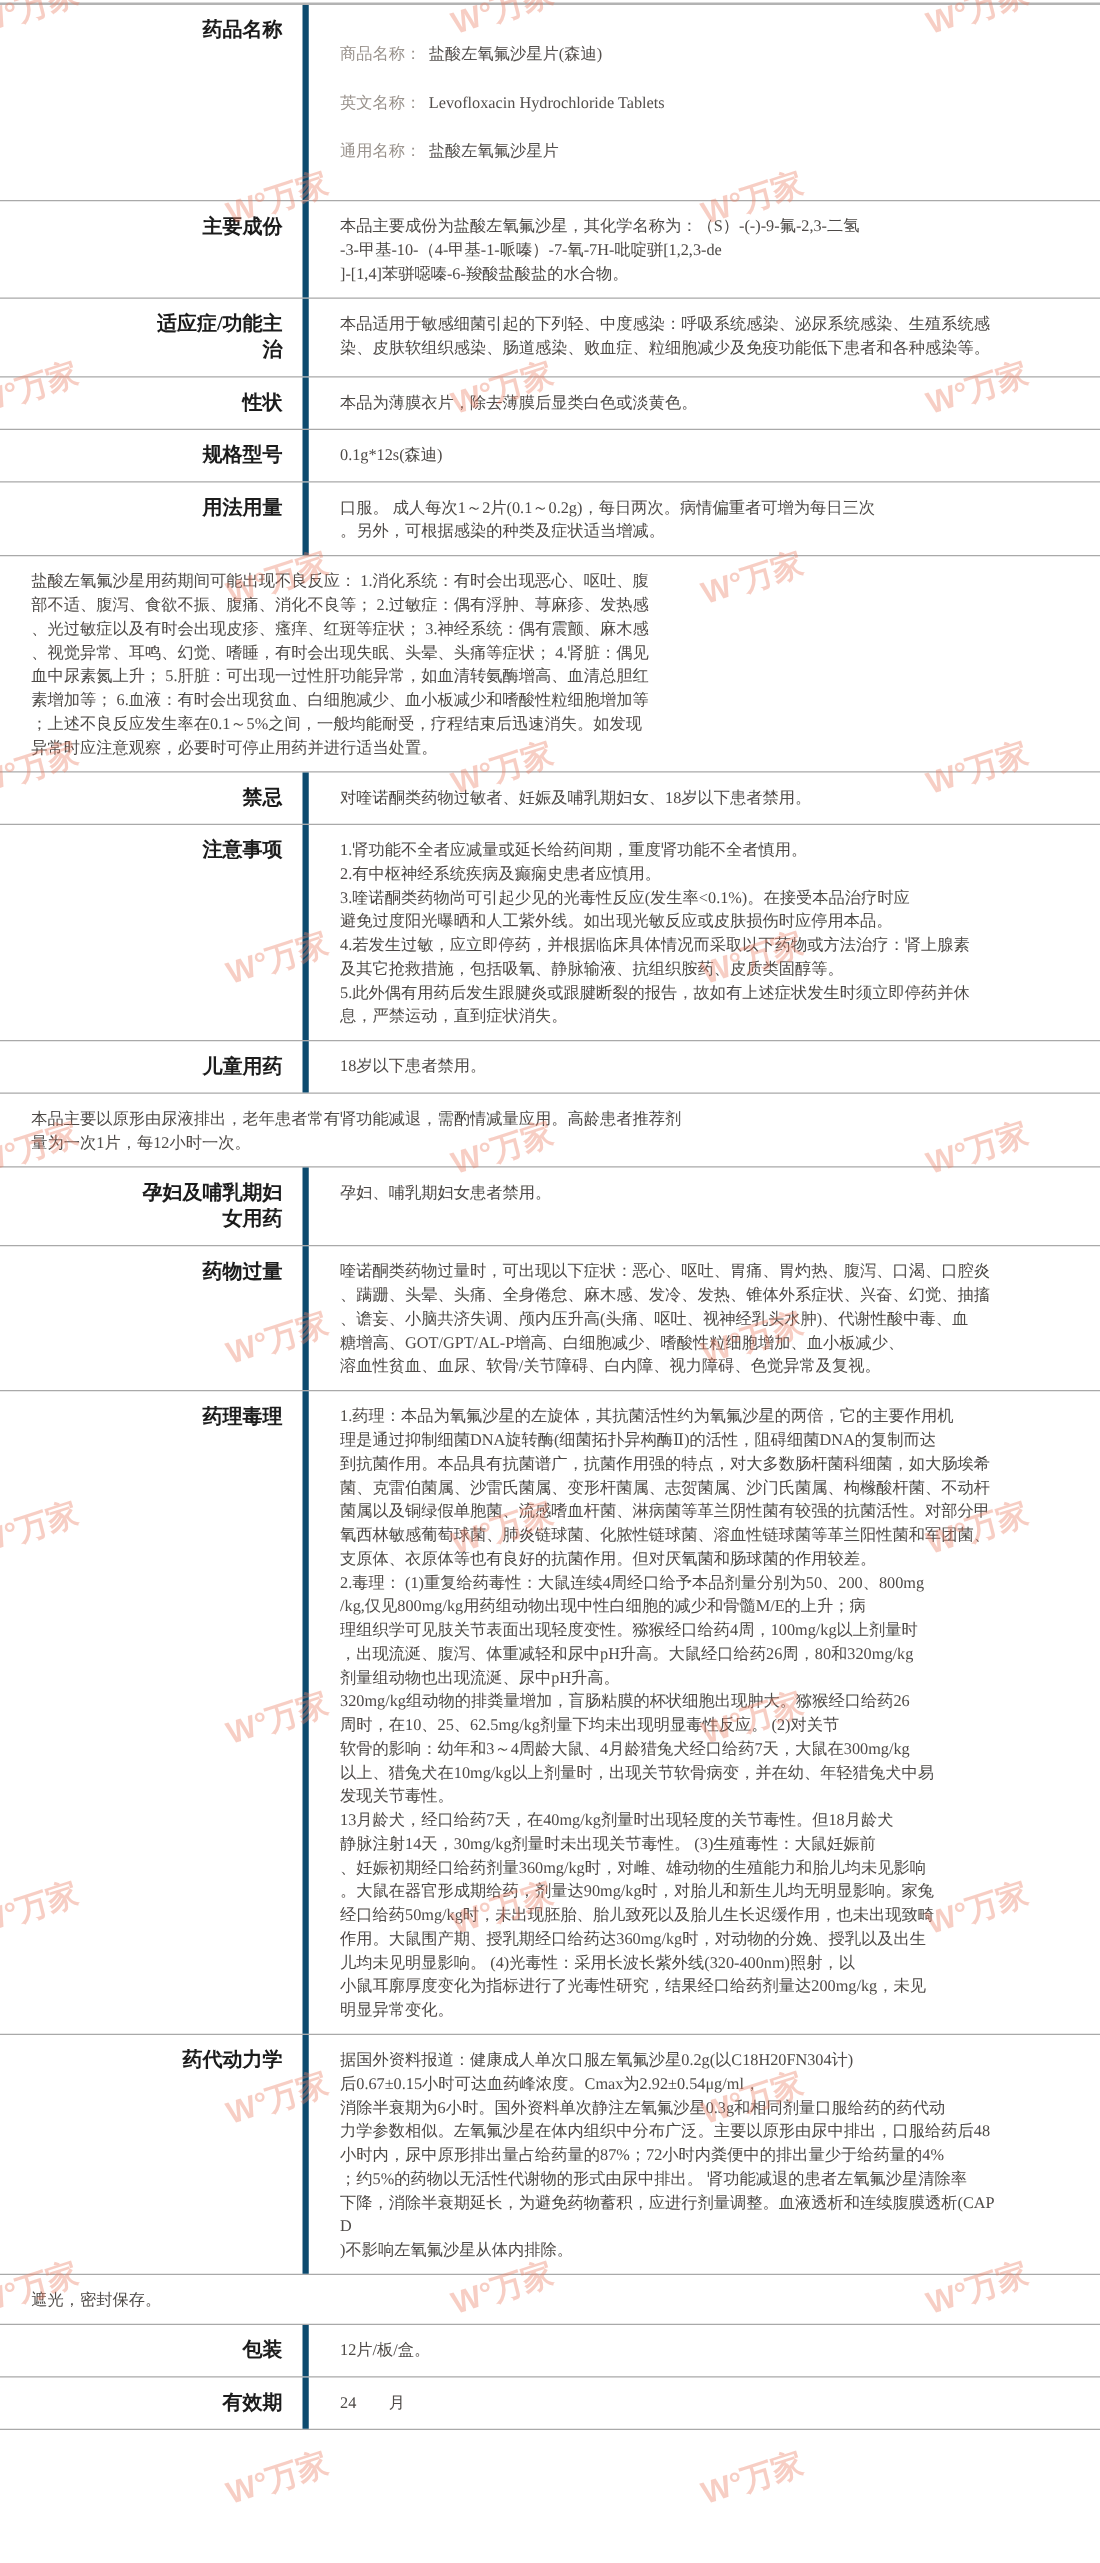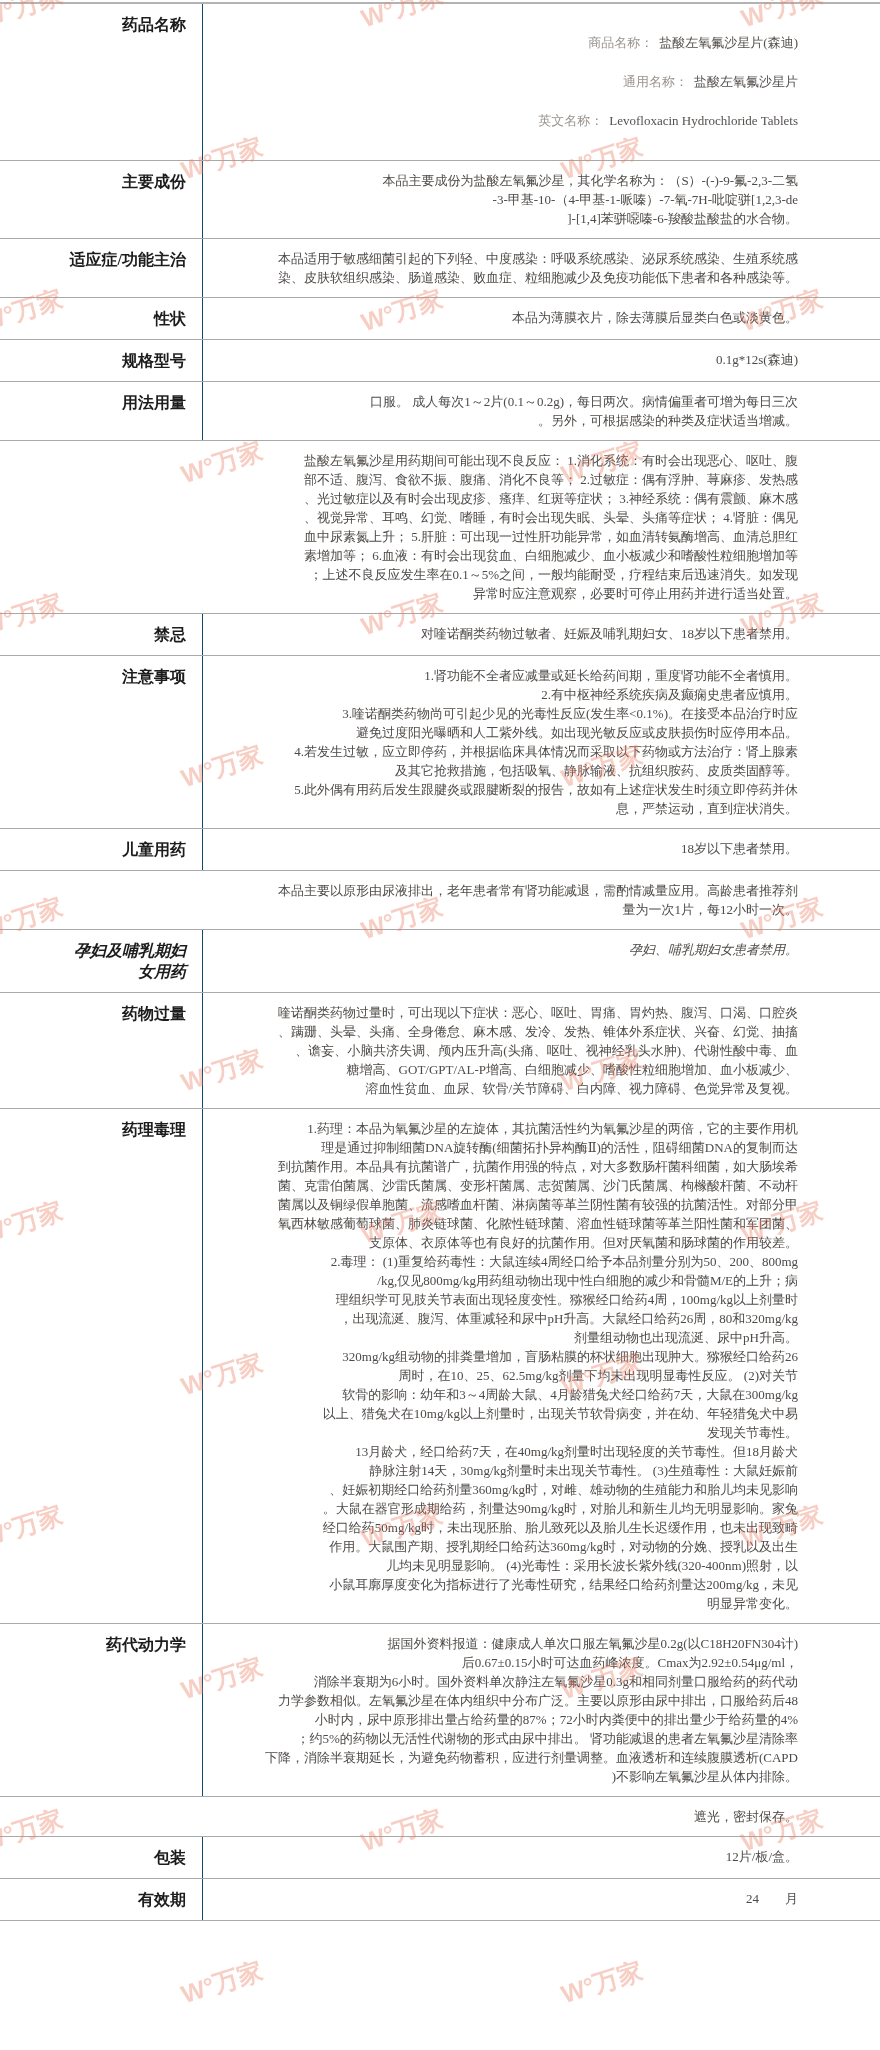--- a/index.html
+++ b/index.html
@@ -5,57 +5,57 @@
   html,body{margin:0;padding:0;background:#ffffff;}
   body{
     width:880px;height:2050px;position:relative;overflow:hidden;
     font-family:"Liberation Serif","DejaVu Serif",serif;
   }
   .doc{position:relative;z-index:1;width:880px;margin-top:2px;}
   .drug-table{border-top:2px solid #b3b3b3;}
   .row{display:flex;border-bottom:1px solid #a9a9a9;}
   .cell-label{
     width:203px;box-sizing:border-box;flex:0 0 203px;
-    border-right:1px solid #0c4a6e;
+    border-right:5px solid #0c4a6e;
     padding:10px 16px 10px 69px;text-align:right;
     font-size:16px;line-height:21px;font-weight:bold;color:#1c1c1c;
-    word-break:break-all;line-break:anywhere;
+    word-break:break-all;line-break:anywhere;margin-left:44px;
   }
   .cell-content{
     flex:1;box-sizing:border-box;
     padding:10px 82px 10px 25px;
     font-size:13px;line-height:19px;color:#4e4a47;
-    white-space:pre-line;word-break:break-all;line-break:anywhere;text-align:right;
+    white-space:pre-line;word-break:break-all;line-break:anywhere;
   }
   .name-line{line-height:20px;white-space:normal;}
   .name-key{color:#9a938d;margin-right:6px;}
   .name-val{color:#54504d;}
-  .tall{min-height:56px;font-style:italic;}
+  .tall{min-height:56px;}
   #watermark-layer{
     position:absolute;left:0;top:0;width:880px;height:2050px;
     z-index:2;pointer-events:none;overflow:hidden;
   }
   .wm{
     position:absolute;font-size:25px;font-weight:bold;
     font-family:"Liberation Sans","DejaVu Sans",sans-serif;
     transform:rotate(-18deg);opacity:0.38;white-space:nowrap;
   }
 </style>
 </head>
 <body>
 
 <div class="doc">
   <div class="drug-table">
 
     <div class="row">
       <div class="cell-label">药品名称</div>
       <div class="cell-content">
         <div class="name-line"><span class="name-key">商品名称：</span><span class="name-val">盐酸左氧氟沙星片(森迪)</span></div>
+        <div class="name-line"><span class="name-key">英文名称：</span><span class="name-val">Levofloxacin Hydrochloride Tablets</span></div>
         <div class="name-line"><span class="name-key">通用名称：</span><span class="name-val">盐酸左氧氟沙星片</span></div>
-        <div class="name-line"><span class="name-key">英文名称：</span><span class="name-val">Levofloxacin Hydrochloride Tablets</span></div>
       </div>
     </div>
 
     <div class="row">
       <div class="cell-label">主要成份</div>
       <div class="cell-content">本品主要成份为盐酸左氧氟沙星，其化学名称为：（S）-(-)-9-氟-2,3-二氢
 -3-甲基-10-（4-甲基-1-哌嗪）-7-氧-7H-吡啶骈[1,2,3-de
 ]-[1,4]苯骈噁嗪-6-羧酸盐酸盐的水合物。</div>
     </div>
 

